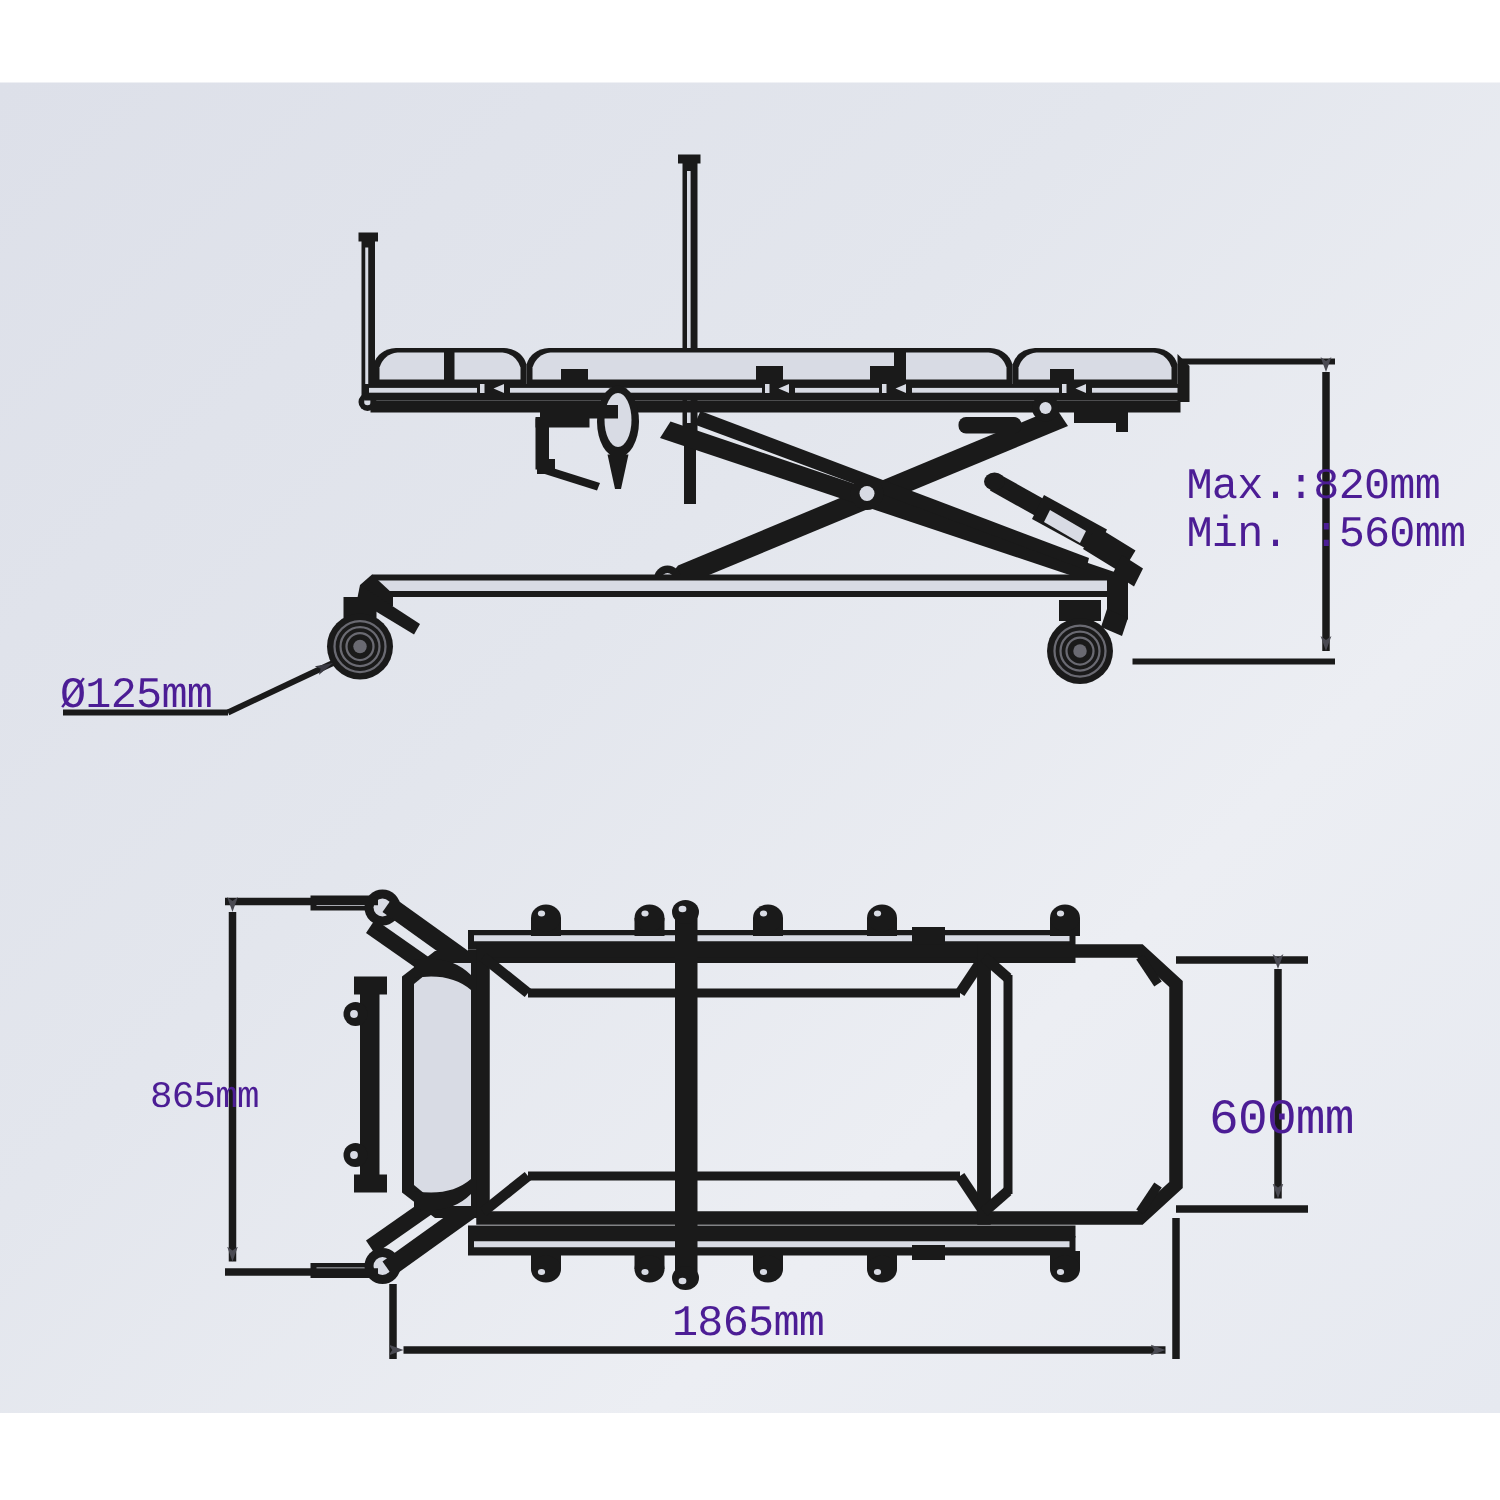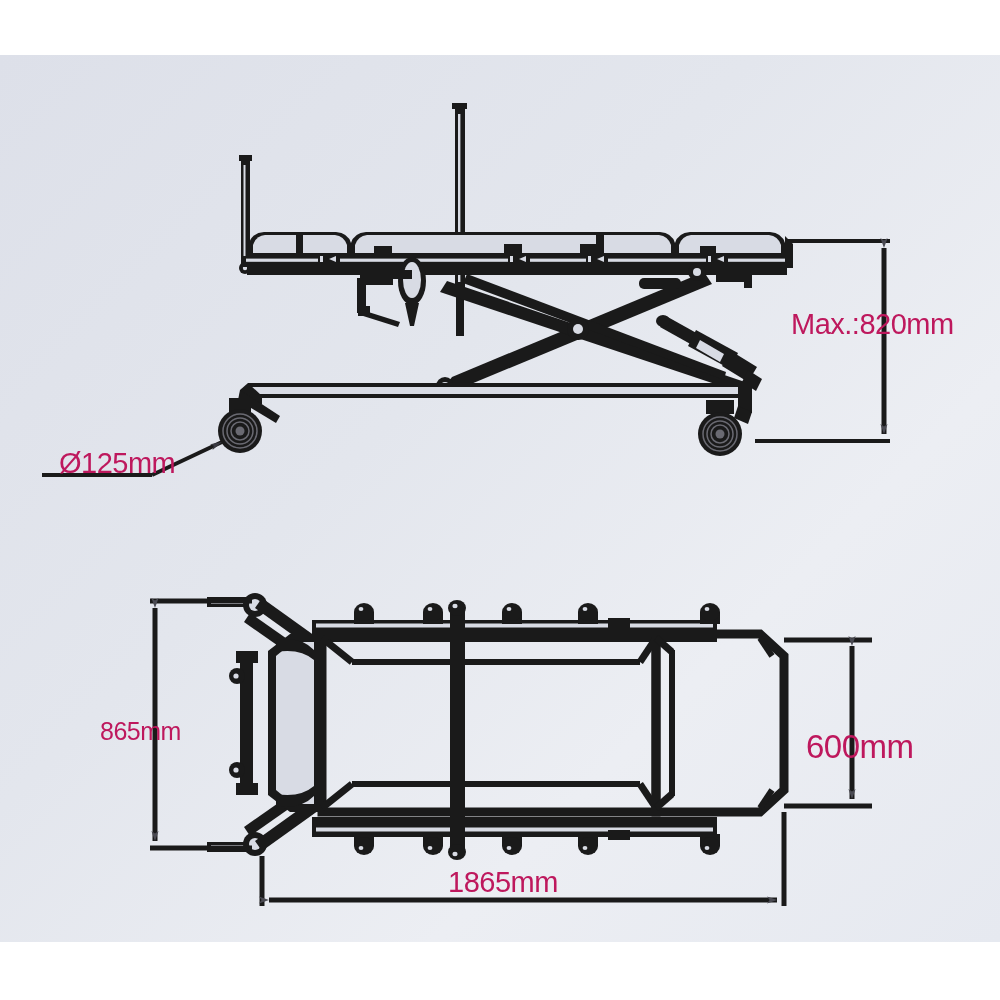--- a/index.html
+++ b/index.html
@@ -25,22 +25,22 @@
   }
   #drawing {
     position: absolute;
     left: 0;
     top: 0;
     width: 1000px;
     height: 1000px;
   }
   .dim-text {
     position: absolute;
-    color: #be185d;
-    font-family: Liberation Sans, sans-serif;
+    color: #4c1d95;
+    font-family: Liberation Mono, monospace;
     white-space: pre;
     letter-spacing: -0.5px;
   }
 </style>
 </head>
 <body>
 
 <div id="page">
 
   <div id="canvas-bg"></div>
@@ -355,22 +355,23 @@
 
     <g stroke="#1a1a1a" fill="none">
       <line x1="262" y1="856" x2="262" y2="906" stroke-width="5"></line>
       <line x1="784" y1="812" x2="784" y2="906" stroke-width="5"></line>
       <line x1="269" y1="900" x2="777" y2="900" stroke-width="5" marker-start="url(#ah)" marker-end="url(#ah)"></line>
     </g>
   </svg>
 
   <div class="dim-text" style="left:791px; top:308px; font-size:29px;">Max.:820mm</div>
 
-
-  <div class="dim-text" style="left:40px; top:447px; font-size:29px;margin-left:19px;">Ø125mm</div>
+  <div class="dim-text" style="left:791px; top:340px; font-size:29px;">Min. :560mm</div>
+
+  <div class="dim-text" style="left:40px; top:447px; font-size:29px;">Ø125mm</div>
 
   <div class="dim-text" style="left:100px; top:717px; font-size:25px;">865mm</div>
 
   <div class="dim-text" style="left:806px; top:728px; font-size:33px;">600mm</div>
 
   <div class="dim-text" style="left:448px; top:866px; font-size:29px;text-align:right;">1865mm</div>
 
 </div>
 
 </body></html>

